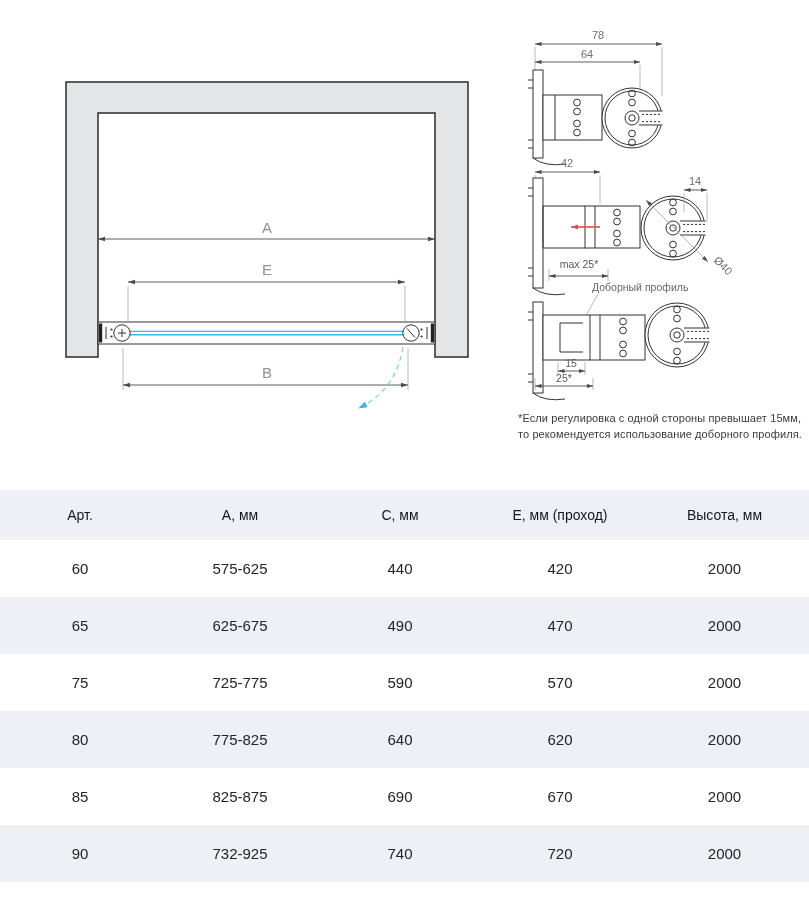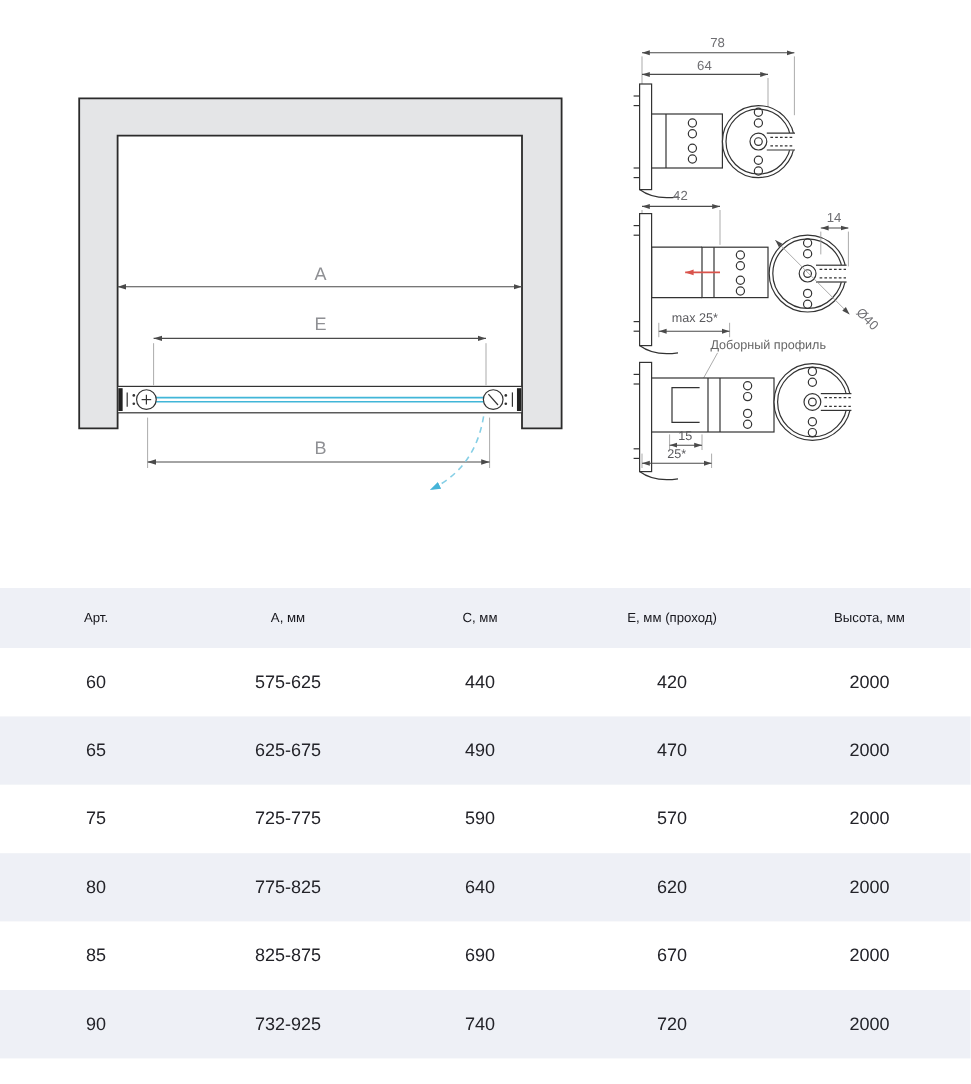--- a/index.html
+++ b/index.html
@@ -19,21 +19,21 @@
   .dimXS{font-size:10.5px;fill:#59595d;}
   .lbl{font-size:10.5px;fill:#666;}
   .glass{stroke:#41b6d8;stroke-width:1.4;}
   .arc{stroke:#86cfe6;stroke-width:1.3;fill:none;stroke-dasharray:5,4;}
   .red{stroke:#d9534b;stroke-width:1.6;}
   
   .footnote{position:absolute;left:518px;top:411px;font-size:11px;line-height:1.45;
             color:#3b3b3b;letter-spacing:.1px;}
   
   table.spec{position:absolute;left:0;top:490px;width:809px;border-collapse:collapse;table-layout:fixed;}
-  .spec th{height:50px;font-weight:500;font-size:11px;color:#16161c;background:#eef0f6;}
+  .spec th{height:50px;font-weight:500;font-size:14px;color:#16161c;background:#eef0f6;}
   .spec td{height:57px;font-size:15px;color:#232329;background:#fff;}
   .spec tbody tr:nth-child(even) td{background:#eef0f6;}
   .spec th,.spec td{text-align:center;vertical-align:middle;padding:0;border:0;}
 </style>
 </head>
 <body>
 
 <div class="canvas">
 
   <svg class="fv" width="440" height="370" viewBox="0 0 440 370">
@@ -256,20 +256,24 @@
 
       <g>
         <line class="ext" x1="30" y1="368" x2="30" y2="380"></line>
         <line class="ext" x1="88" y1="368" x2="88" y2="380"></line>
         <line class="dim" x1="30" y1="376" x2="88" y2="376" marker-start="url(#da2)" marker-end="url(#da2)"></line>
         <text class="dimXS" x="59" y="372" text-anchor="middle">25*</text>
       </g>
     </g>
   </svg>
 
+  <div class="footnote">
+    <div>*Если регулировка с одной стороны превышает 15мм,</div>
+    <div>то рекомендуется использование доборного профиля.</div>
+  </div>
 
   <table class="spec">
     <colgroup>
       <col style="width:160px">
         <col style="width:160px">
         <col style="width:160px">
       <col style="width:160px">
         <col style="width:169px">
     </colgroup>
     <thead>

